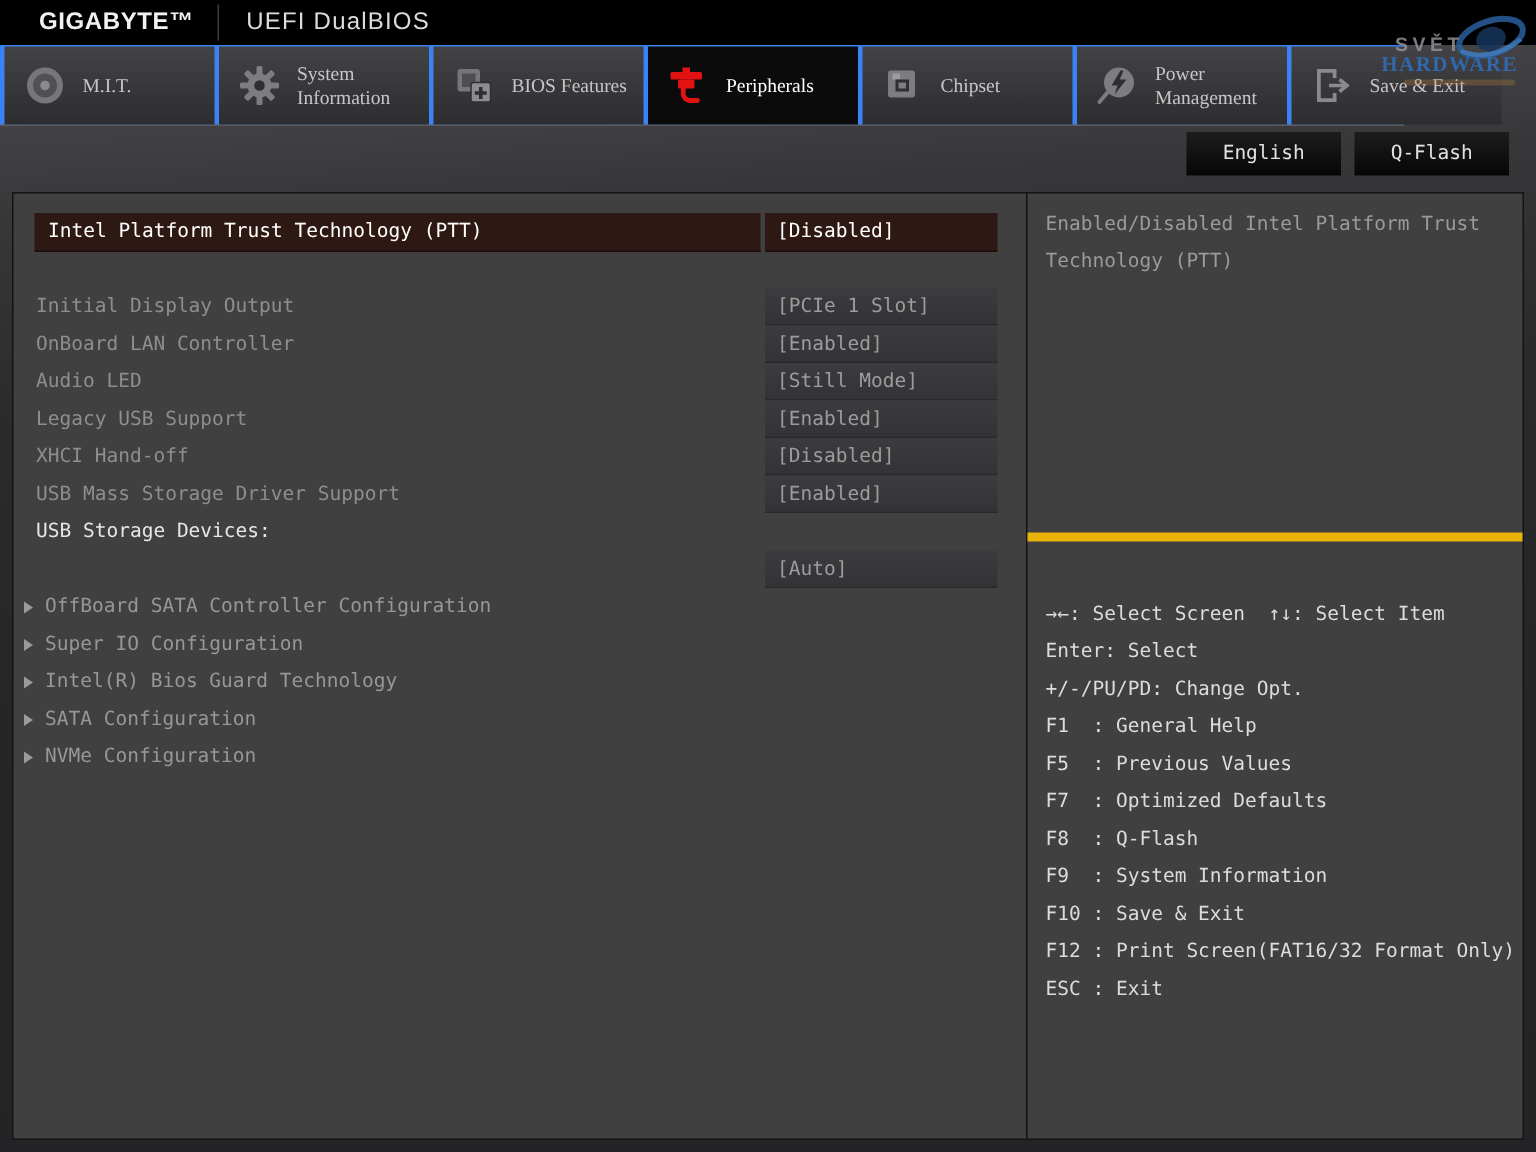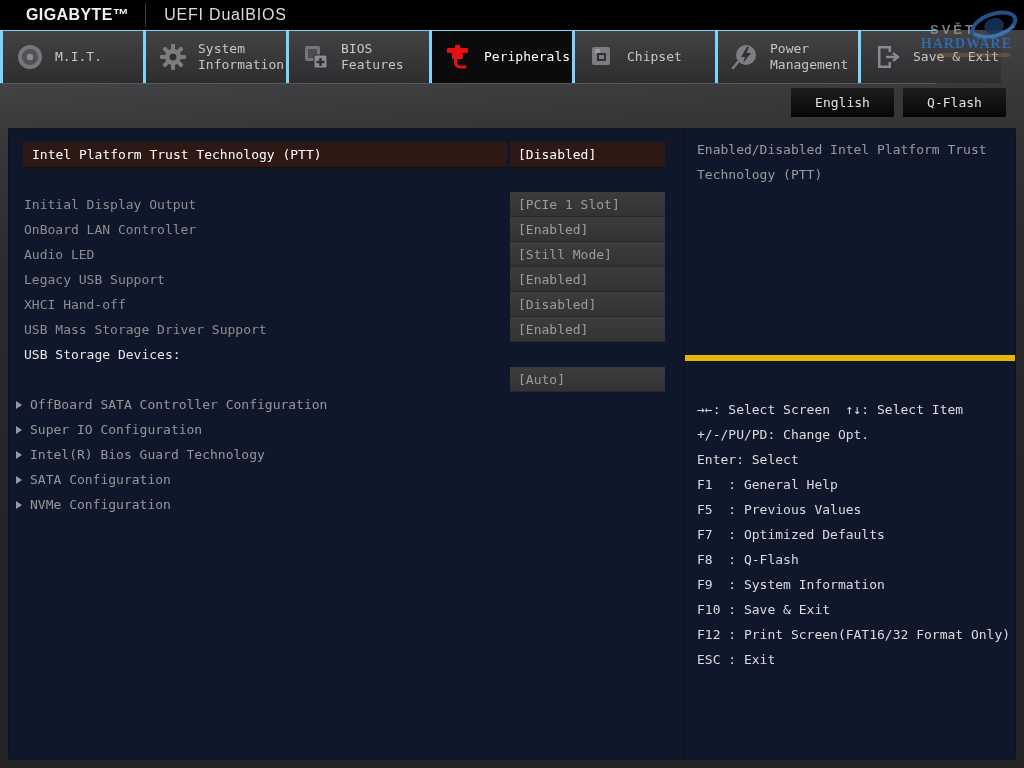--- a/index.html
+++ b/index.html
@@ -44,22 +44,22 @@
     position: absolute; right: 6px; top: 28px;
   }
   .wm-tag {
     position: absolute; right: 8px; top: 45px; width: 74px; height: 4px;
     background: rgba(190, 130, 60, 0.35); border-radius: 2px;
   }
 
   
   .tabstrip {
     position: absolute; left: 0; top: 30px; width: 936px; height: 54px;
-    background: #7dd3fc; display: flex; gap: 3px; padding-left: 3px;
-    border-bottom: 1px solid #5a5a5c; z-index: 2;
+    background: #3b82f6; display: flex; gap: 3px; padding-left: 3px;
+    border-bottom: 1px solid #5a5a5c; z-index: 2; font-family: Liberation Serif, serif;
   }
   .tab {
     width: 142px; height: 52px; margin-top: 1px;
     background: linear-gradient(#434346, #2d2d30);
     display: flex; align-items: center; cursor: pointer;
   }
   .tab.active { background: #0b0b0b; }
   .tab .ticon { width: 30px; height: 30px; margin-left: 12px; flex: 0 0 30px; }
   .tab .tlabel {
     margin-left: 10px; width: 88px; color: #c6c6c8; line-height: 16px;
@@ -72,21 +72,21 @@
     background: linear-gradient(#1d1d1d, #060606);
     color: #e2e2e4; text-align: center; line-height: 29px; cursor: pointer;
     z-index: 2;
   }
   .btn-english { left: 791px; }
   .btn-qflash { left: 903px; }
 
   
   .panel {
     position: absolute; left: 8px; top: 128px; width: 1008px; height: 632px;
-    background: #0f172a; border: 1px solid #131316; z-index: 1;
+    background: #404040; border: 1px solid #131316; z-index: 1;
   }
   .settings { position: absolute; left: 0; top: 0; width: 674px; padding-top: 13px; }
 
   .row-selected { position: relative; height: 26px; display: flex; }
   .row-selected .sel-label {
     margin-left: 14px; width: 484px; background: #2e1813;
     border-bottom: 1px solid #1b0d09; color: #ffffff;
     line-height: 26px; padding-left: 9px;
   }
   .row-selected .sel-value {
@@ -298,22 +298,22 @@
       <span class="tri"></span>
       <span class="slabel">NVMe Configuration</span>
     </div>
 
   </div>
 
   <div class="rightpanel">
     <div class="helpbox">Enabled/Disabled Intel Platform Trust Technology (PTT)</div>
     <div class="hotkeys">
       <div class="hk-line">→←: Select Screen  ↑↓: Select Item</div>
+      <div class="hk-line">Enter: Select</div>
       <div class="hk-line">+/-/PU/PD: Change Opt.</div>
-      <div class="hk-line">Enter: Select</div>
       <div class="hk-line">F1  : General Help</div>
       <div class="hk-line">F5  : Previous Values</div>
       <div class="hk-line">F7  : Optimized Defaults</div>
       <div class="hk-line">F8  : Q-Flash</div>
       <div class="hk-line">F9  : System Information</div>
       <div class="hk-line">F10 : Save &amp; Exit</div>
       <div class="hk-line">F12 : Print Screen(FAT16/32 Format Only)</div>
       <div class="hk-line">ESC : Exit</div>
     </div>
   </div>

